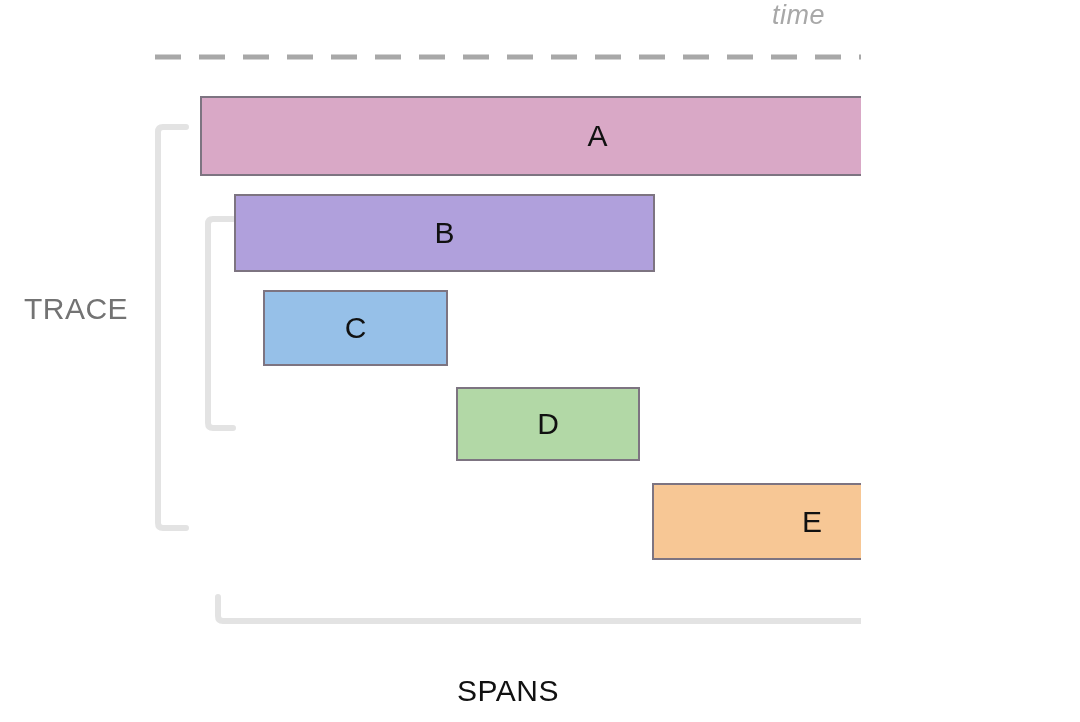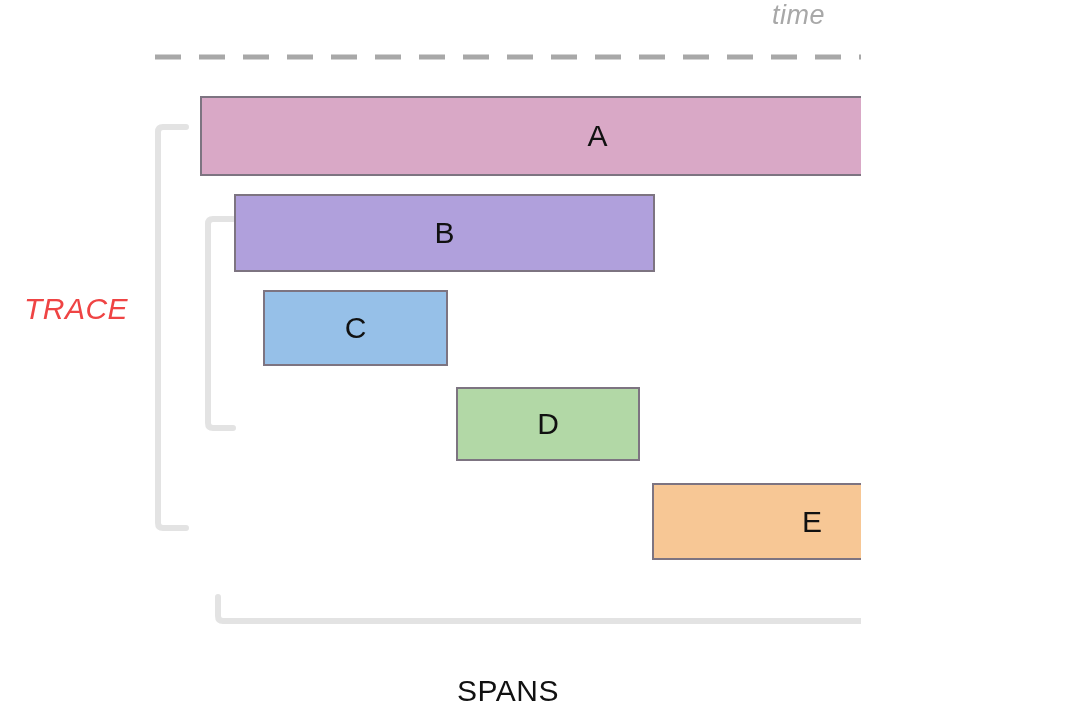--- a/index.html
+++ b/index.html
@@ -63,24 +63,23 @@
   }
 
   
   .trace-label {
     position: absolute;
     left: 8px;
     top: 294px;
     width: 136px;
     text-align: center;
     font-size: 30px;
-    color: #ef4444;
+    color: #737373;
     letter-spacing: 0.5px;
     line-height: 1;
-    font-style: italic;
   }
   .spans-label {
     position: absolute;
     left: 457px;
     top: 676px;
     width: 300px;
     text-align: left;
     font-size: 30px;
     color: #111111;
     letter-spacing: 0.5px;

